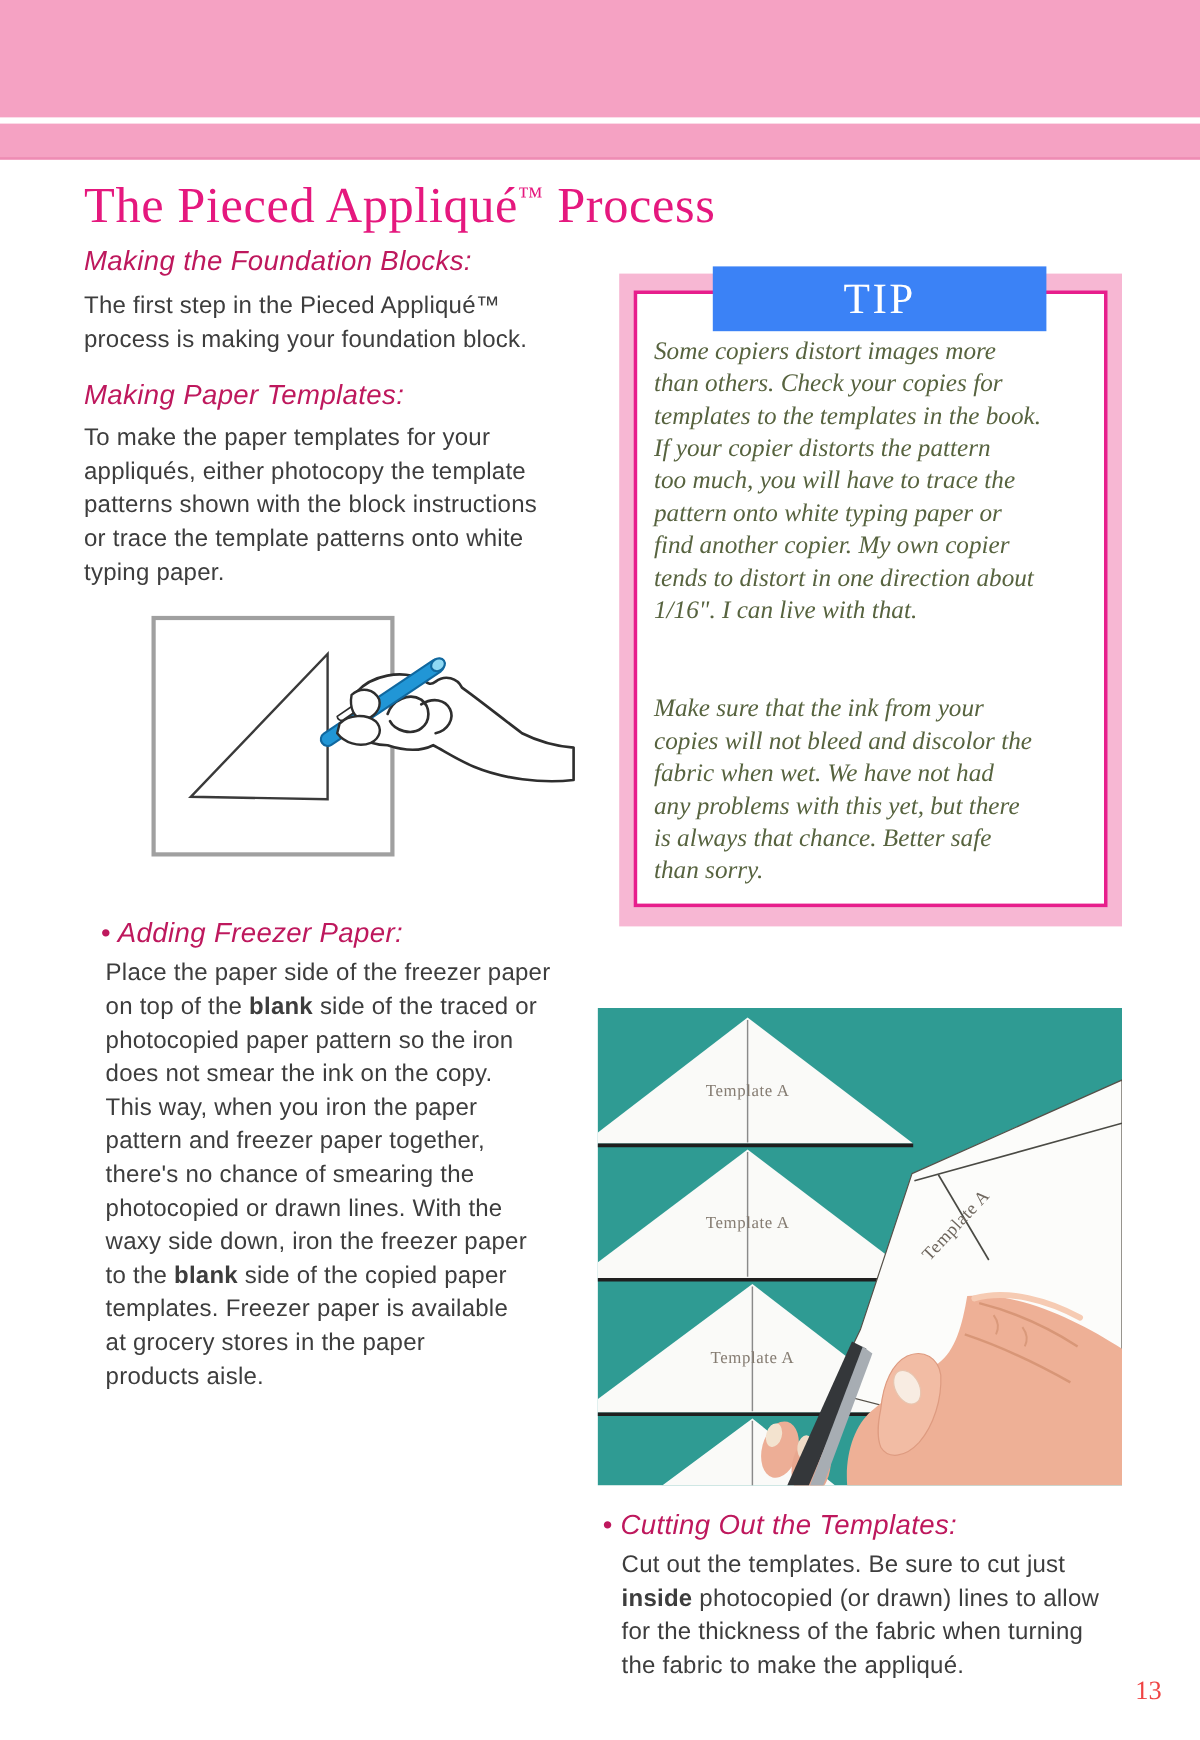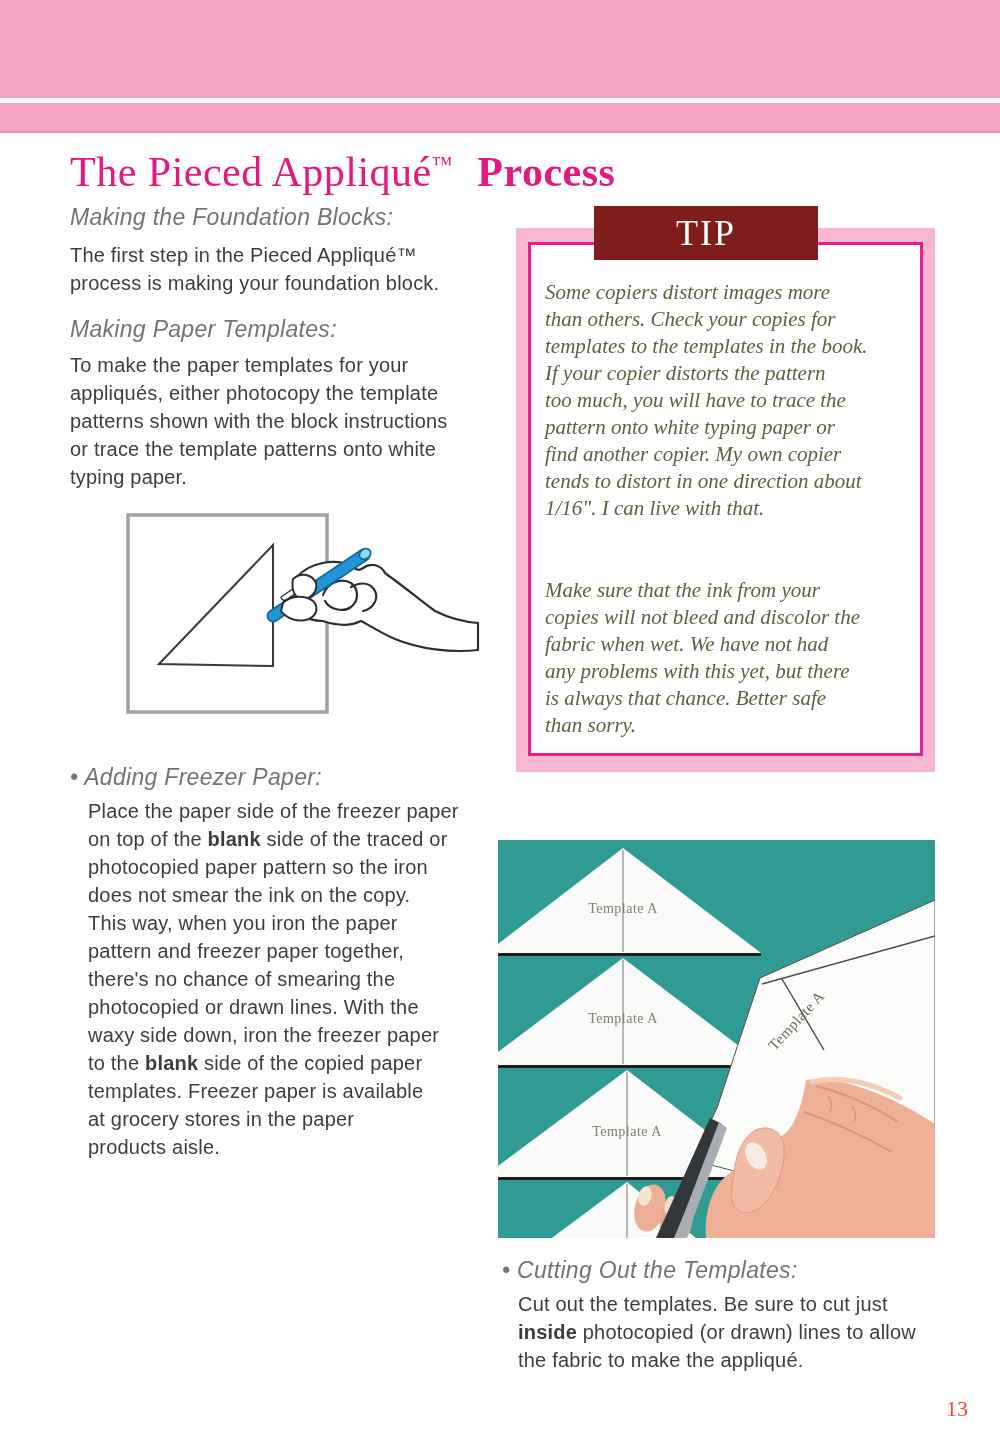--- a/index.html
+++ b/index.html
@@ -8,42 +8,42 @@
     font-family:"Liberation Sans", sans-serif;overflow:hidden;
   }
   .abs{position:absolute;}
   
   .banner-top{left:0;top:0;width:1000px;height:98px;background:#F5A2C3;}
   .banner-stripe{left:0;top:98px;width:1000px;height:5px;background:#ffffff;}
   .banner-lower{left:0;top:103px;width:1000px;height:28px;background:#F5A2C3;border-bottom:2px solid #EE8CB4;}
   
   .page-title{left:70px;top:148px;font-family:"Liberation Serif", serif;font-size:42px;color:#E5187E;letter-spacing:0.5px;white-space:pre;}
   .page-title .tm{font-size:0.5em;vertical-align:super;letter-spacing:0;}
-  .page-title .part2{margin-left:25px;font-weight:bold;}
+  .page-title .part2{margin-left:12px;}
   
-  .h-green{font-style:italic;font-size:23px;color:#737373;letter-spacing:0.3px;white-space:pre;}
+  .h-green{font-style:italic;font-size:23px;color:#be185d;letter-spacing:0.3px;white-space:pre;}
   
   .body-text{font-size:20px;color:#3D3D3D;line-height:28px;letter-spacing:0.2px;}
   .body-text .line{white-space:pre;}
   .b{font-weight:bold;}
   
   .tip-box{left:516px;top:228px;width:419px;height:544px;background:#F7B7D3;}
   .tip-inner{position:absolute;left:12px;right:12px;top:14px;bottom:16px;background:#ffffff;border:3px solid #E71E8C;}
-  .tip-header{left:594px;top:206px;width:224px;height:54px;background:#7f1d1d;color:#ffffff;
+  .tip-header{left:594px;top:222px;width:278px;height:54px;background:#3b82f6;color:#ffffff;
     font-family:"Liberation Serif", serif;font-size:36px;letter-spacing:2px;text-align:center;line-height:54px;}
   .tip-text{font-family:"Liberation Serif", serif;font-style:italic;font-size:21px;color:#57633F;line-height:27px;}
   .tip-text .line{white-space:pre;}
   .tip-p1{left:545px;top:279px;width:375px;}
   .tip-p2{left:545px;top:577px;width:375px;}
   
   .h-foundation{left:70px;top:204px;}
   .p-foundation{left:70px;top:241px;width:400px;}
   .h-templates{left:70px;top:316px;}
   .p-templates{left:70px;top:351px;width:410px;}
-  .h-freezer{left:70px;top:764px;text-align:right;}
+  .h-freezer{left:84px;top:764px;text-align:right;}
   .p-freezer{left:88px;top:797px;width:400px;}
   .h-cutting{left:502px;top:1257px;}
   .p-cutting{left:518px;top:1290px;width:430px;}
   .illus1{left:113px;top:503px;}
   .photo{left:498px;top:840px;}
   .page-number{left:946px;top:1396px;font-family:"Liberation Serif", serif;font-size:22px;color:#ef4444;}
   svg text{font-family:"Liberation Serif", serif;}
 </style>
 </head>
 <body>
@@ -180,16 +180,17 @@
     <path d="M354,266 q6,8 2,16" fill="none" stroke="#D2906F" stroke-width="1.6" opacity="0.7"></path>
     <path d="M236,334 C238,312 246,296 258,290 C272,284 284,292 286,306 C287,326 280,348 268,362 C256,375 242,376 236,366 C232,356 234,344 236,334 Z" fill="#F2BCA4" stroke="#DE9B80" stroke-width="1"></path>
     <ellipse cx="258" cy="316" rx="10" ry="15" transform="rotate(-28 258 316)" fill="#F8ECE2" stroke="#E8C4AE" stroke-width="1"></ellipse>
   </g>
 </svg>
 
 <div class="abs h-green h-cutting">• Cutting Out the Templates:</div>
 <div class="abs body-text p-cutting">
     <div class="line"><span>Cut out the templates. Be sure to cut just</span></div>
     <div class="line"><span class="b">inside</span><span> photocopied (or drawn) lines to allow</span></div>
+    <div class="line"><span>for the thickness of the fabric when turning</span></div>
     <div class="line"><span>the fabric to make the appliqué.</span></div>
   </div>
 
 <div class="abs page-number">13</div>
 
 </body></html>

